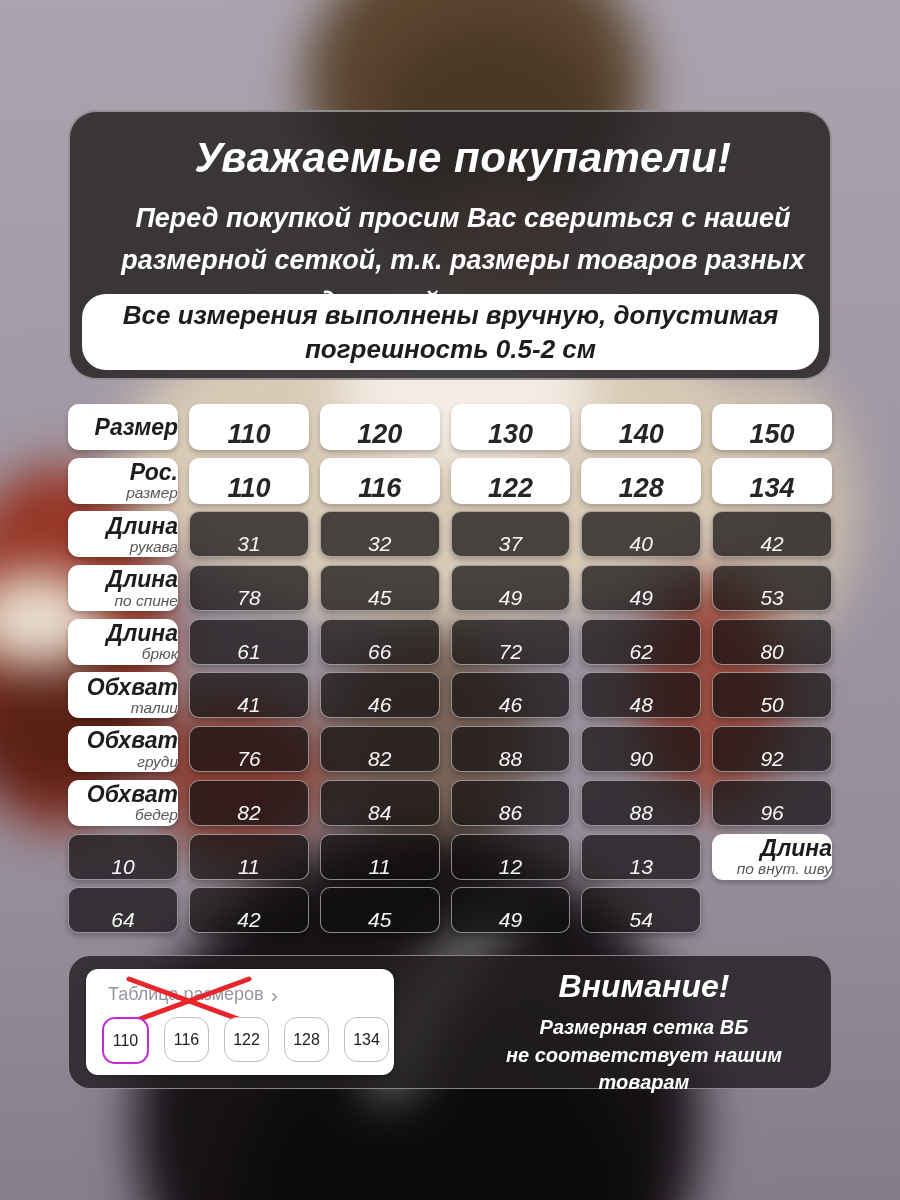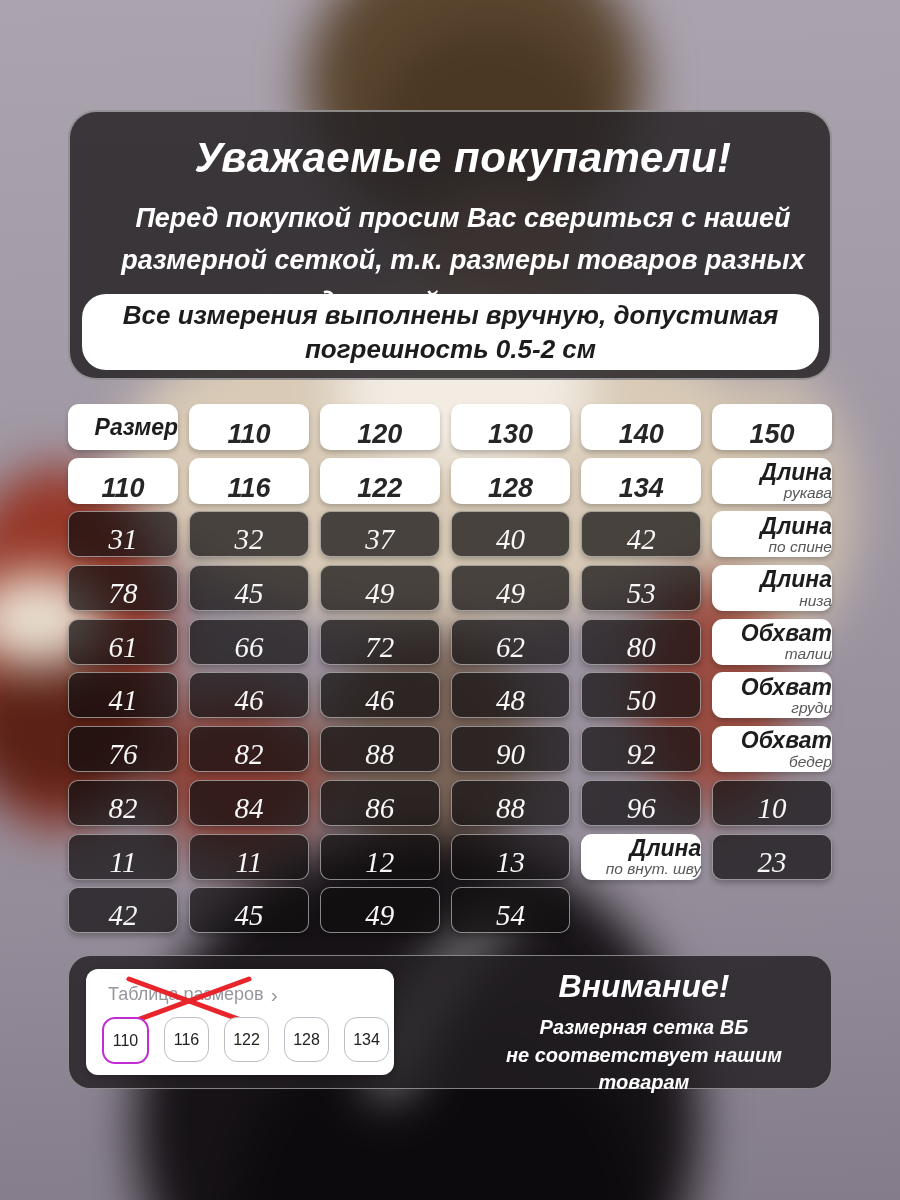--- a/index.html
+++ b/index.html
@@ -43,21 +43,21 @@
   .note span{display:block;}
   
   .table{
     position:absolute;left:68px;top:404px;width:764px;
     display:grid;grid-template-columns:110px repeat(5,1fr);grid-auto-rows:46px;gap:7.7px 11px;
   }
   .cell{border-radius:10px;display:flex;align-items:flex-end;justify-content:center;font-style:italic;box-sizing:border-box;}
   .cell.light{background:#fff;color:#262626;font-weight:700;font-size:27px;box-shadow:0 3px 5px rgba(0,0,0,.22);}
   .cell.dark{
     background:rgba(17,14,15,.72);border:1px solid rgba(255,255,255,.5);
-    color:#f7f7f7;font-weight:400;font-size:29px;box-shadow:0 3px 6px rgba(0,0,0,.28);font-family:Liberation Serif, serif;
+    color:#f7f7f7;font-weight:400;font-size:21px;box-shadow:0 3px 6px rgba(0,0,0,.28);
   }
   .cell.label{background:#fff;flex-direction:column;line-height:1.05;box-shadow:0 3px 5px rgba(0,0,0,.22);border-radius:11px;}
   .l1{font-weight:700;font-size:23px;color:#1d1d1d;}
   .l2{font-size:15.5px;color:#585858;margin-top:1px;}
   .l2:empty{display:none;}
   
   .footer-card{
     position:absolute;left:68px;top:955px;width:764px;height:134px;box-sizing:border-box;
     background:rgba(34,31,34,.82);border:1.5px solid rgba(255,255,255,.45);border-radius:22px;
   }
@@ -122,20 +122,24 @@
 
     <div class="cell label">
         <span class="l1">Размер</span>
       </div>
     <div class="cell light">110</div>
     <div class="cell light">120</div>
     <div class="cell light">130</div>
     <div class="cell light">140</div>
     <div class="cell light">150</div>
 
+    <div class="cell label">
+        <span class="l1">Рос.</span>
+        <span class="l2">размер</span>
+      </div>
     <div class="cell light">110</div>
     <div class="cell light">116</div>
     <div class="cell light">122</div>
     <div class="cell light">128</div>
     <div class="cell light">134</div>
 
     <div class="cell label">
         <span class="l1">Длина</span>
         <span class="l2">рукава</span>
       </div>
@@ -150,21 +154,21 @@
         <span class="l2">по спине</span>
       </div>
     <div class="cell dark">78</div>
     <div class="cell dark">45</div>
     <div class="cell dark">49</div>
     <div class="cell dark">49</div>
     <div class="cell dark">53</div>
 
     <div class="cell label">
         <span class="l1">Длина</span>
-        <span class="l2">низа</span>
+        <span class="l2">брюк</span>
       </div>
     <div class="cell dark">61</div>
     <div class="cell dark">66</div>
     <div class="cell dark">72</div>
     <div class="cell dark">62</div>
     <div class="cell dark">80</div>
 
     <div class="cell label">
         <span class="l1">Обхват</span>
         <span class="l2">талии</span>
@@ -198,21 +202,21 @@
     <div class="cell dark">10</div>
     <div class="cell dark">11</div>
     <div class="cell dark">11</div>
     <div class="cell dark">12</div>
     <div class="cell dark">13</div>
 
     <div class="cell label">
         <span class="l1">Длина</span>
         <span class="l2">по внут. шву</span>
       </div>
-    <div class="cell dark">23</div>
+    <div class="cell dark">64</div>
     <div class="cell dark">42</div>
     <div class="cell dark">45</div>
     <div class="cell dark">49</div>
     <div class="cell dark">54</div>
   </section>
 
   <section class="footer-card">
     <div class="wb-card">
       <div class="wb-link">
         <span class="txt">Таблица размеров</span>

